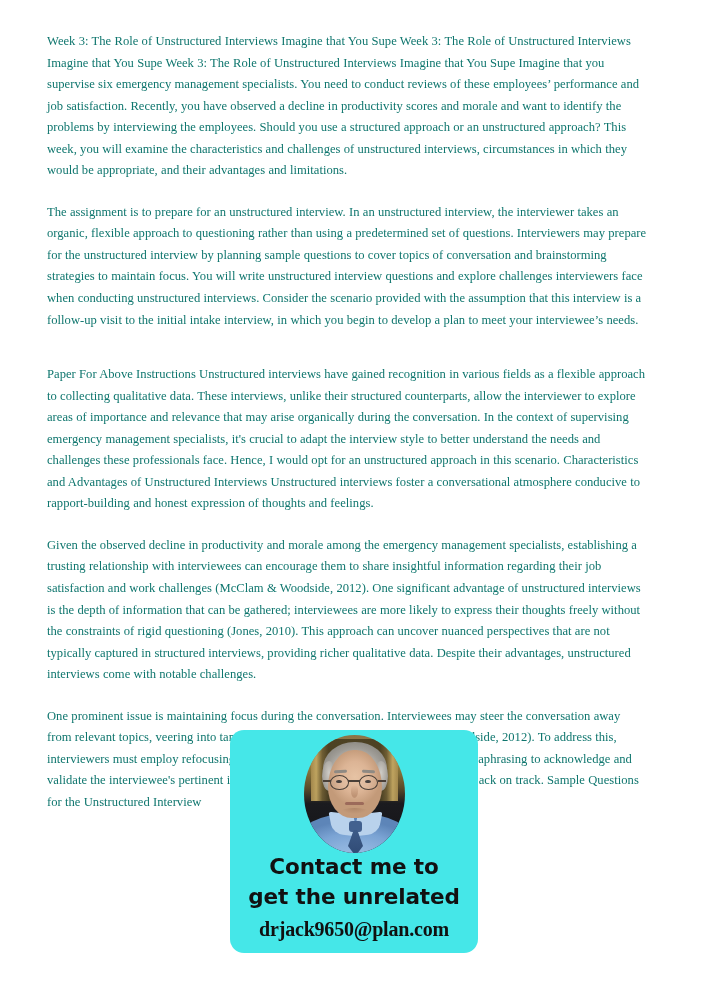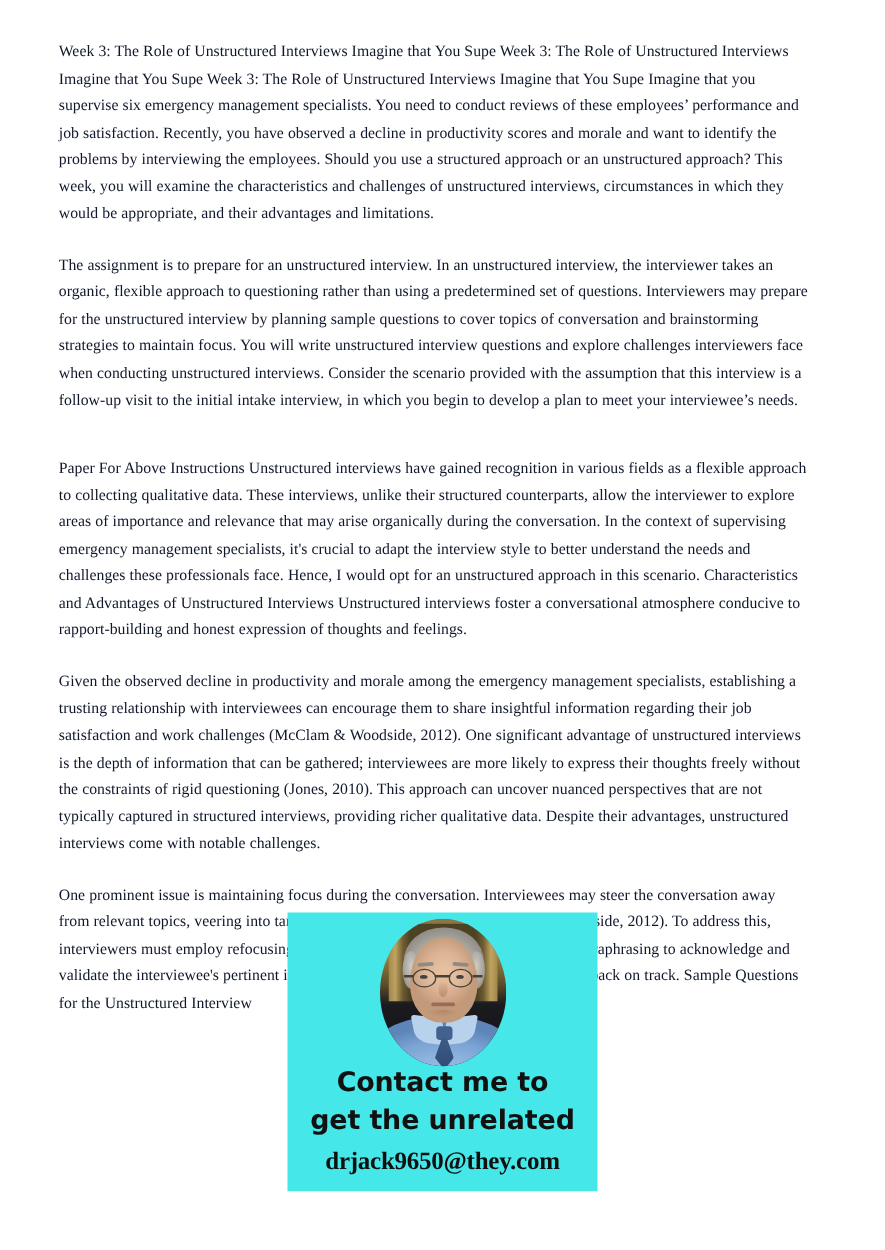--- a/index.html
+++ b/index.html
@@ -30,21 +30,21 @@
     left: 47px;
     top: 31px;
     width: 601px;
   }
 
   .para {
     margin: 0 0 20px 0;
     font-family: "Liberation Serif", "DejaVu Serif", serif;
     font-size: 12.6px;
     line-height: 21.55px;
-    color: #0f172a;
+    color: #0f766e;
     text-align: left;
     letter-spacing: 0.02px;
     word-spacing: 0.1px;
   }
   .para:last-child { margin-bottom: 0; }
 
   
   .para.gap-lg { margin-bottom: 33px; }
 
   
@@ -271,21 +271,21 @@
 <div id="page">
 
   <div id="doc-body">
     <p class="para">Week 3: The Role of Unstructured Interviews Imagine that You Supe Week 3: The Role of Unstructured Interviews Imagine that You Supe Week 3: The Role of Unstructured Interviews Imagine that You Supe Imagine that you supervise six emergency management specialists. You need to conduct reviews of these employees’ performance and job satisfaction. Recently, you have observed a decline in productivity scores and morale and want to identify the problems by interviewing the employees. Should you use a structured approach or an unstructured approach? This week, you will examine the characteristics and challenges of unstructured interviews, circumstances in which they would be appropriate, and their advantages and limitations.</p>
     <p class="para gap-lg">The assignment is to prepare for an unstructured interview. In an unstructured interview, the interviewer takes an organic, flexible approach to questioning rather than using a predetermined set of questions. Interviewers may prepare for the unstructured interview by planning sample questions to cover topics of conversation and brainstorming strategies to maintain focus. You will write unstructured interview questions and explore challenges interviewers face when conducting unstructured interviews. Consider the scenario provided with the assumption that this interview is a follow-up visit to the initial intake interview, in which you begin to develop a plan to meet your interviewee’s needs.</p>
     <p class="para">Paper For Above Instructions Unstructured interviews have gained recognition in various fields as a flexible approach to collecting qualitative data. These interviews, unlike their structured counterparts, allow the interviewer to explore areas of importance and relevance that may arise organically during the conversation. In the context of supervising emergency management specialists, it's crucial to adapt the interview style to better understand the needs and challenges these professionals face. Hence, I would opt for an unstructured approach in this scenario. Characteristics and Advantages of Unstructured Interviews Unstructured interviews foster a conversational atmosphere conducive to rapport-building and honest expression of thoughts and feelings.</p>
     <p class="para">Given the observed decline in productivity and morale among the emergency management specialists, establishing a trusting relationship with interviewees can encourage them to share insightful information regarding their job satisfaction and work challenges (McClam &amp; Woodside, 2012). One significant advantage of unstructured interviews is the depth of information that can be gathered; interviewees are more likely to express their thoughts freely without the constraints of rigid questioning (Jones, 2010). This approach can uncover nuanced perspectives that are not typically captured in structured interviews, providing richer qualitative data. Despite their advantages, unstructured interviews come with notable challenges.</p>
     <p class="para">One prominent issue is maintaining focus during the conversation. Interviewees may steer the conversation away from relevant topics, veering into tangential or unrelated subjects (McClam &amp; Woodside, 2012). To address this, interviewers must employ refocusing strategies such as active listening and using paraphrasing to acknowledge and validate the interviewee's pertinent information while gently guiding the discussion back on track. Sample Questions for the Unstructured Interview</p>
   </div>
 
-  <div id="promo" style="background: rgb(69, 231, 232);">
+  <div id="promo" style="background: rgb(69, 231, 232); border-radius: 14px;">
 
     <div id="promo-photo-wrap">
       <div id="promo-photo">
         <div class="hair"></div>
         <div class="hair-l"></div>
         <div class="hair-r"></div>
         <div class="neck"></div>
         <div class="shirt"></div>
         <div class="collar-l"></div>
         <div class="collar-r"></div>
@@ -303,18 +303,18 @@
         <div class="lens-r"></div>
         <div class="bridge"></div>
         <div class="temple-l"></div>
         <div class="temple-r"></div>
       </div>
     </div>
 
     <div id="promo-text">
       <div class="promo-line">Contact me to</div>
       <div class="promo-line">get the unrelated</div>
-      <div class="promo-email">drjack9650@they.com</div>
+      <div class="promo-email">drjack9650@plan.com</div>
     </div>
 
   </div>
 
 </div>
 
 </body></html>

